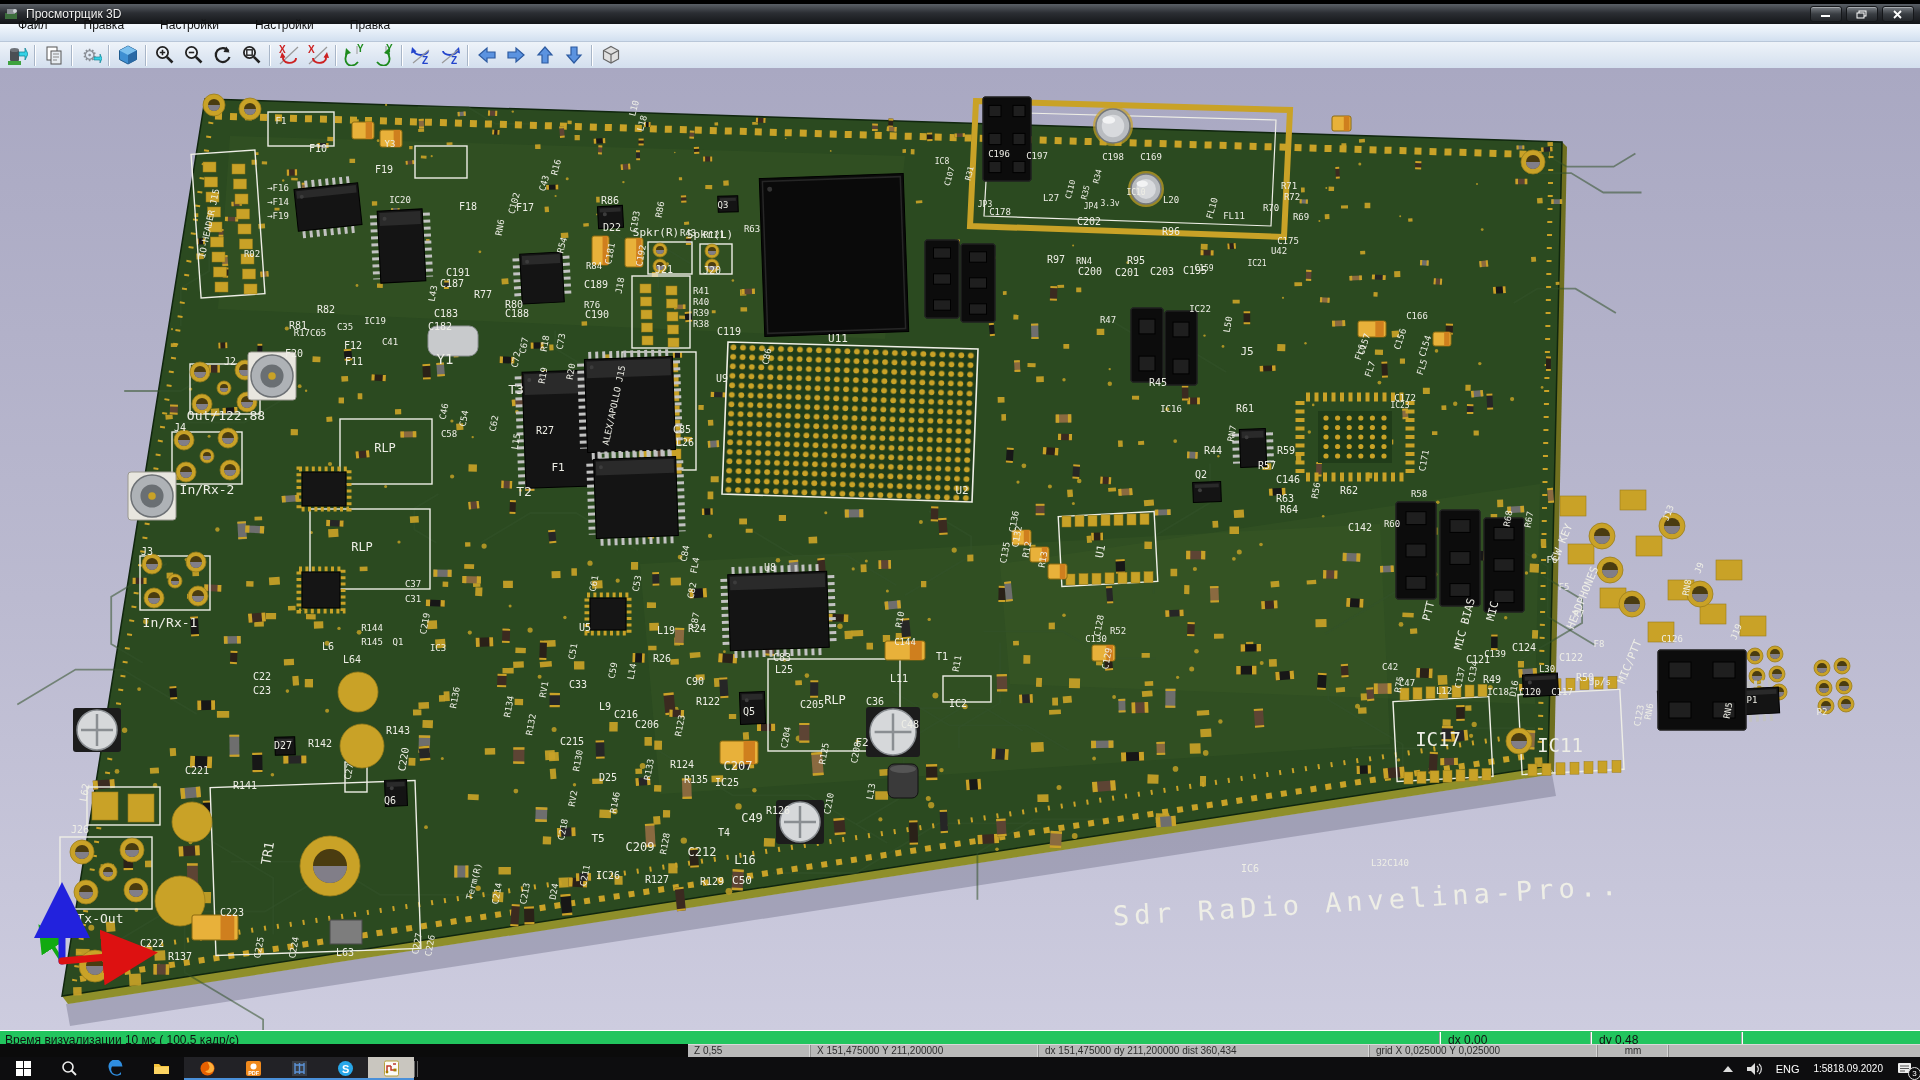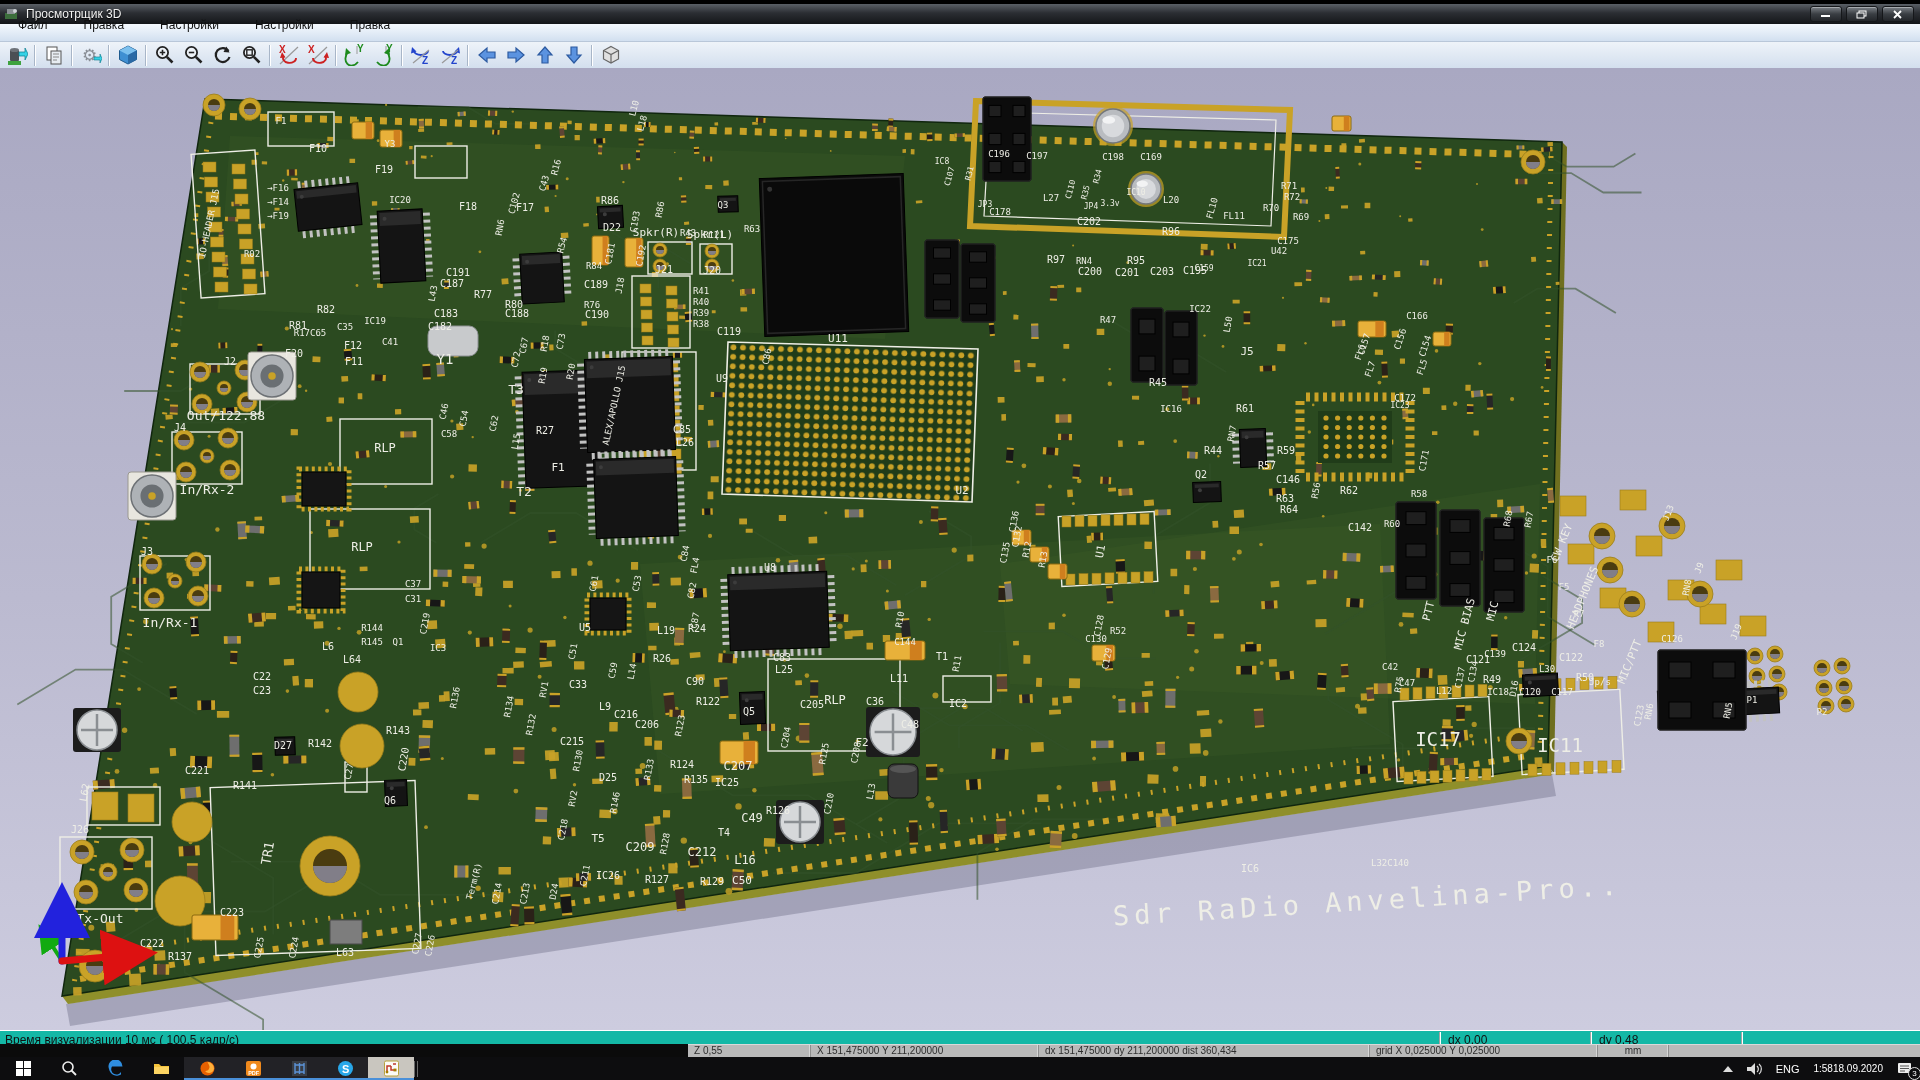--- a/index.html
+++ b/index.html
@@ -22,21 +22,21 @@
   .toolbar{position:absolute;left:0;top:38px;width:100%;height:26px;
     background:linear-gradient(#eef3f9,#d3dfee);border-bottom:1px solid #b6c4d6;display:flex;align-items:center;padding-left:2px;}
   .tbtn{width:25px;height:24px;margin:0 1px;border:1px solid transparent;border-radius:2px;
     display:flex;align-items:center;justify-content:center;cursor:pointer;}
   .tsep{width:1px;height:21px;background:#a8b6c8;border-right:1px solid #fff;margin:0 3px;}
   
   .viewport{position:absolute;left:0;top:64px;width:1920px;height:962px;
     background:linear-gradient(180deg,#a9a8c2 0%,#bbbad0 55%,#cdccdf 100%);overflow:hidden;cursor:grab;}
   .viewport svg{display:block;}
   
-  .statusbar{position:absolute;left:0;top:1026px;width:100%;height:18px;background:#14b8a6;
+  .statusbar{position:absolute;left:0;top:1026px;width:100%;height:18px;background:#22c55e;
     border-top:1px solid #fff;display:flex;align-items:center;font-size:12px;color:#111;}
   .sb-left{flex:1;padding-left:5px;}
   .sb-cell{width:142px;height:16px;line-height:16px;padding-left:8px;border-left:1px solid #a3a3a3;
     box-shadow:inset 1px 0 0 #fff;}
   .sb-empty{width:170px;}
   
   .bgstrip{position:absolute;left:0;top:1044px;width:1920px;height:13px;background:#0b0b0b;overflow:hidden;}
   .bgcells{position:absolute;left:688px;top:0;height:13px;display:flex;background:#b9b9b9;
     border-top:1px solid #d9d9d9;}
   .bgcell{font-size:10px;color:#2e2e2e;padding:0 6px;border-right:1px solid #8e8e8e;

